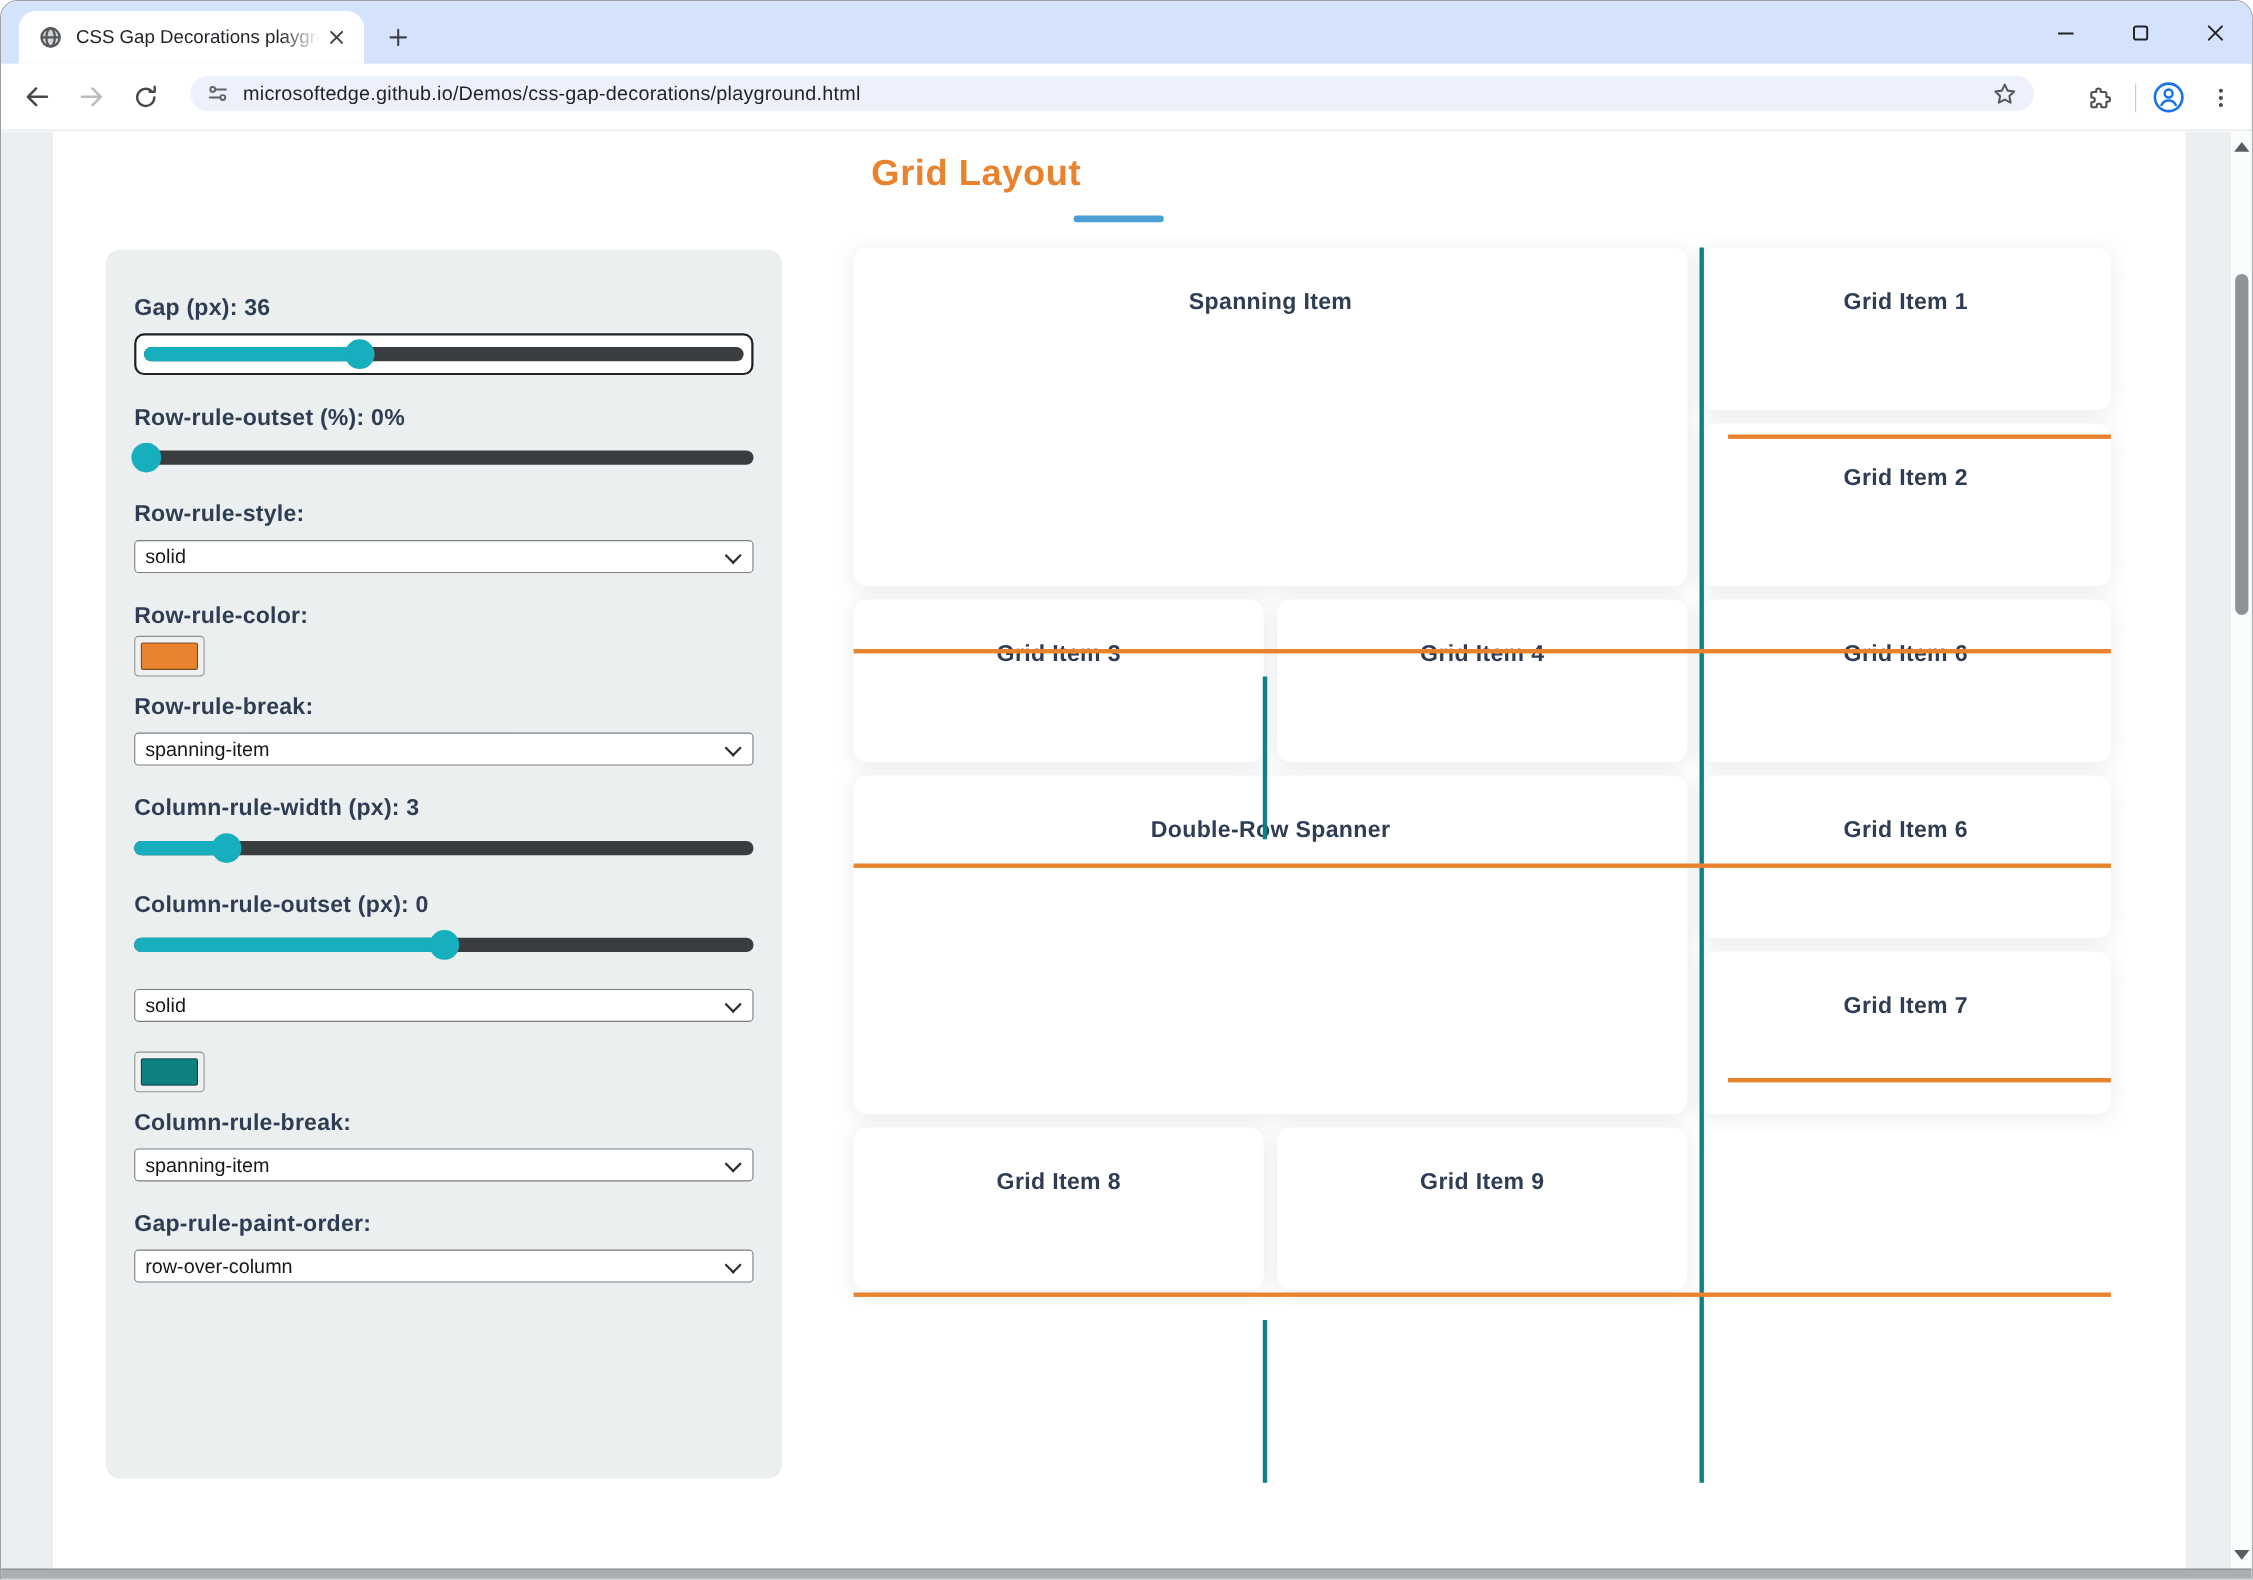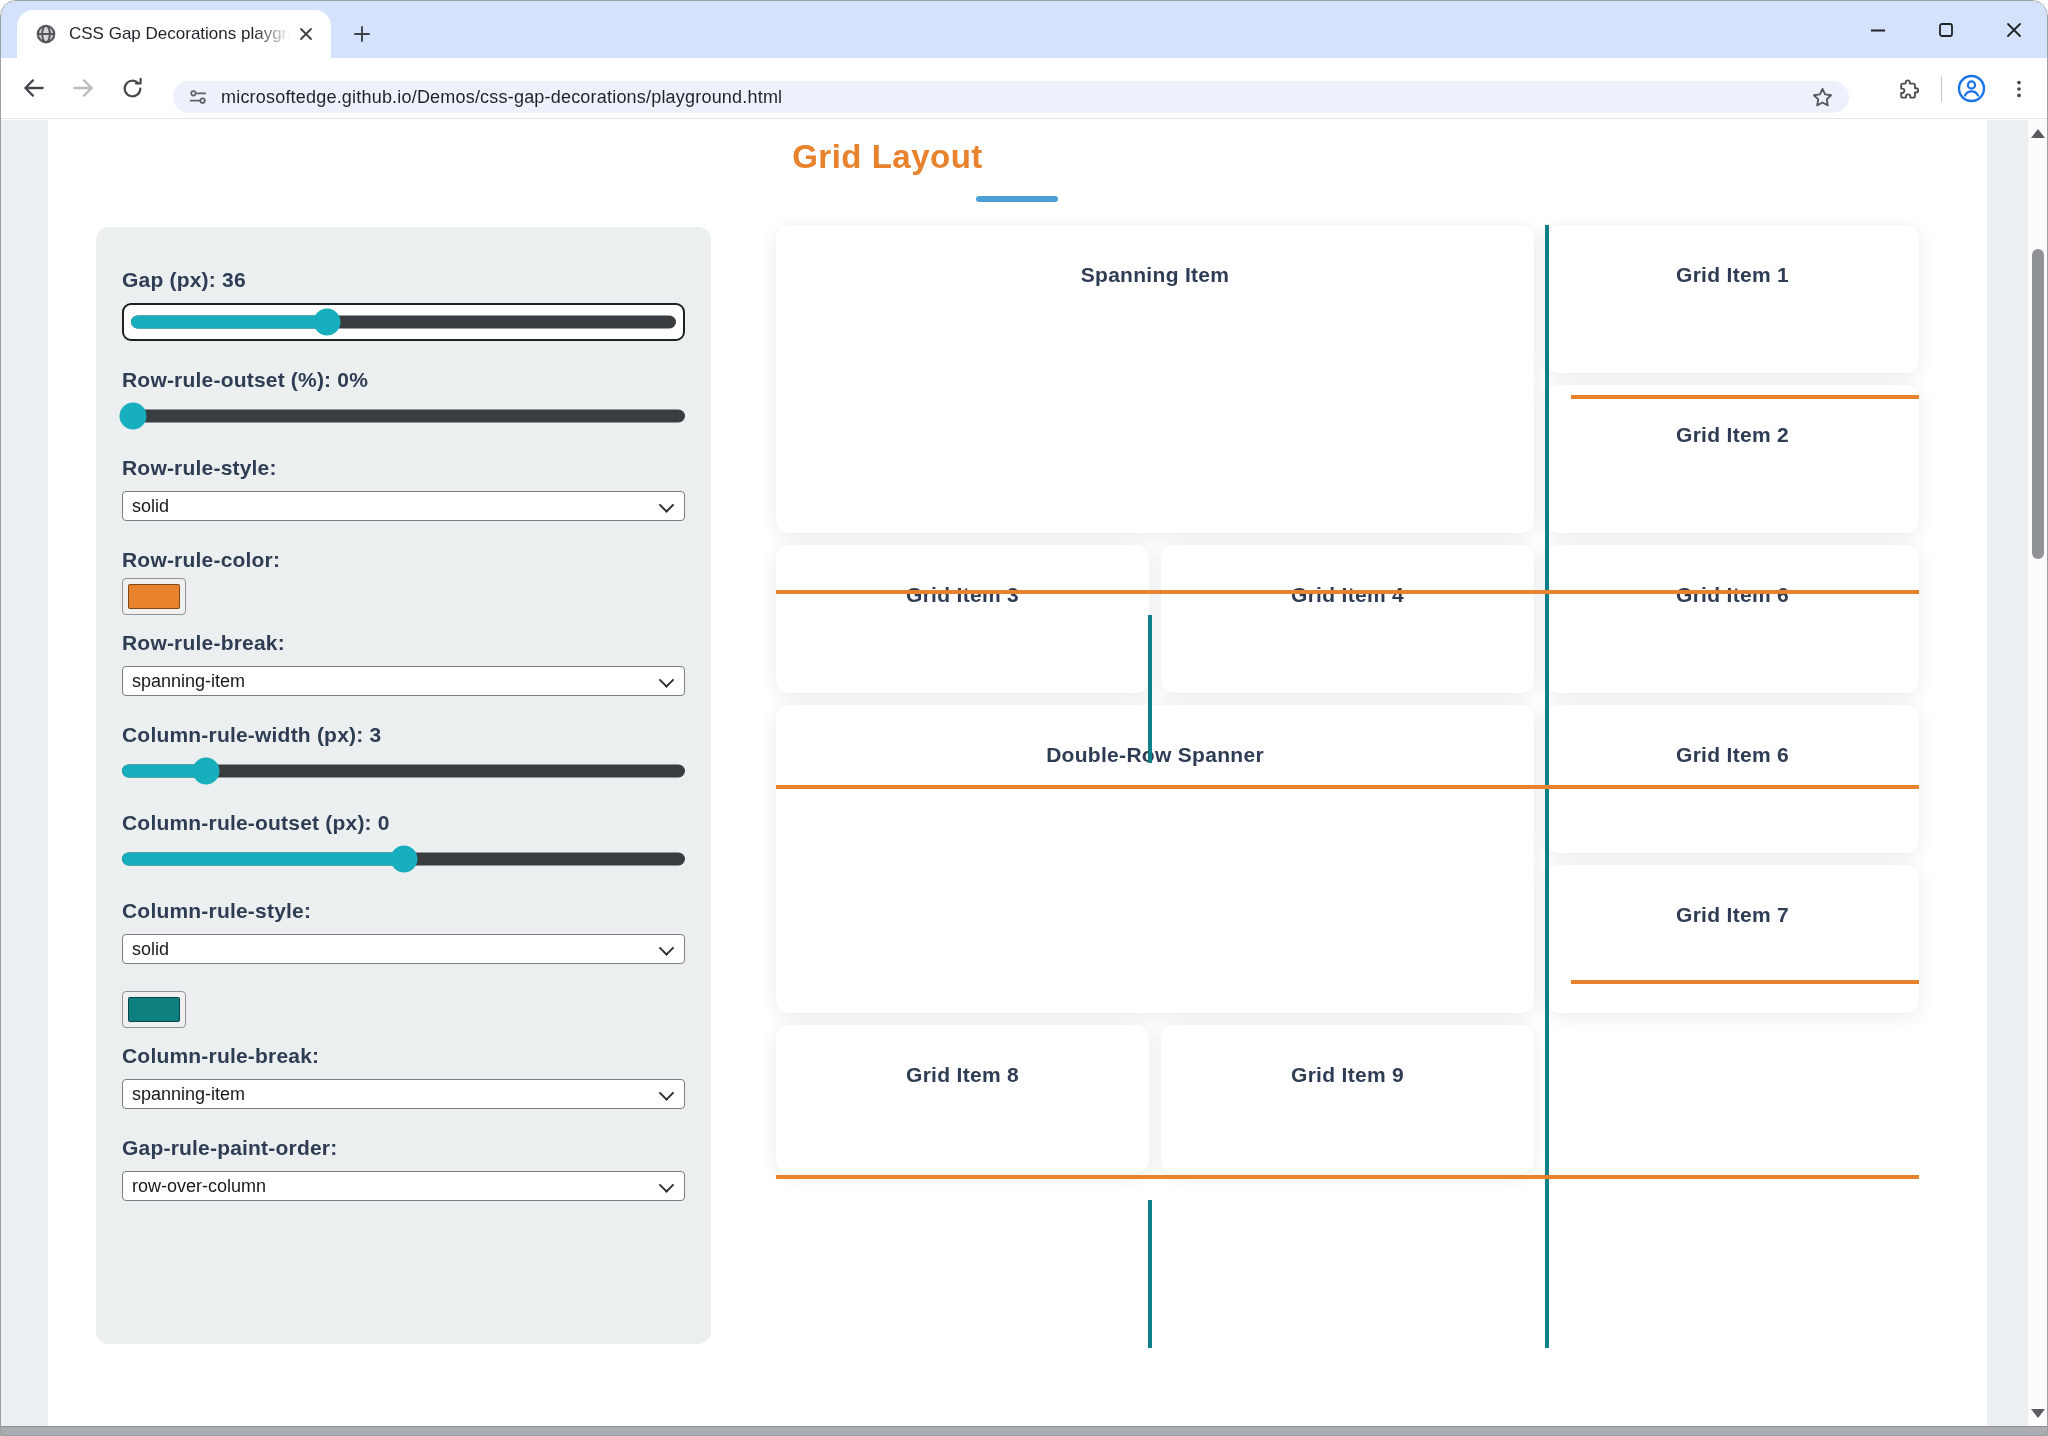--- a/index.html
+++ b/index.html
@@ -19,21 +19,21 @@
   .tab .favicon{width:22px;height:22px;margin-right:12px;flex:0 0 auto;}
   .tab-close{width:22px;height:22px;border-radius:50%;display:flex;align-items:center;justify-content:center;flex:0 0 auto;}
   .newtab{position:absolute;left:344px;top:16px;width:34px;height:34px;border-radius:50%;display:flex;align-items:center;justify-content:center;font-size:26px;font-weight:400;color:#3e4247;}
   .wctrls{position:absolute;right:14px;top:0;height:57px;display:flex;align-items:center;gap:30px;}
   .wbtn{width:38px;height:38px;display:flex;align-items:center;justify-content:center;}
 
   
   .toolbar{position:relative;height:61px;background:#fff;border-bottom:1px solid #e3e6e9;display:flex;align-items:center;}
   .navbtn{width:42px;height:42px;display:flex;align-items:center;justify-content:center;border-radius:50%;flex:0 0 auto;}
   .navbtn.back{margin-left:12px;} .navbtn.fwd{margin-left:7px;} .navbtn.reload{margin-left:7px;}
-  .omnibox{position:absolute;left:172px;top:11px;width:1676px;height:32px;background:#edf1fb;border-radius:20px;display:flex;align-items:center;padding:0 12px 0 14px;margin-top:12px;}
+  .omnibox{position:absolute;left:172px;top:11px;width:1676px;height:32px;background:#edf1fb;border-radius:20px;display:flex;align-items:center;padding:0 12px 0 14px;}
   .omni-url{flex:1;font-size:18px;color:#1f2328;letter-spacing:.2px;white-space:nowrap;overflow:hidden;margin-left:12px;}
   .omni-star{width:30px;height:30px;display:flex;align-items:center;justify-content:center;flex:0 0 auto;}
   .tb-right{position:absolute;right:10px;top:0;height:61px;display:flex;align-items:center;gap:14px;}
   .tb-ic{width:36px;height:36px;display:flex;align-items:center;justify-content:center;}
   .tb-divider{width:1px;height:26px;background:#c6c9cd;}
   .avatar{width:31px;height:31px;display:flex;align-items:center;justify-content:center;}
 
   
   .viewport{position:absolute;top:119px;left:0;right:0;bottom:9px;background:#eceff1;}
   .page{position:absolute;left:47px;top:0;width:1939px;bottom:0;background:#fff;}
@@ -260,21 +260,20 @@
         <div class="ctl">
           <label class="lbl">Column-rule-outset (px): 0</label>
           <div class="slider" style="--fill: 50%">
             <div class="track"></div>
             <div class="fill"></div>
             <div class="thumb"></div>
           </div>
         </div>
 
         <div class="ctl">
-          <label class="lbl">Column-rule-style:</label>
           <div class="select">
             <span class="select-value">solid</span>
             <span class="chev"></span>
           </div>
         </div>
 
         <div class="ctl ctl-color">
           <div class="swatch">
             <div class="swatch-inner" style="background:#0e8080"></div>
           </div>

